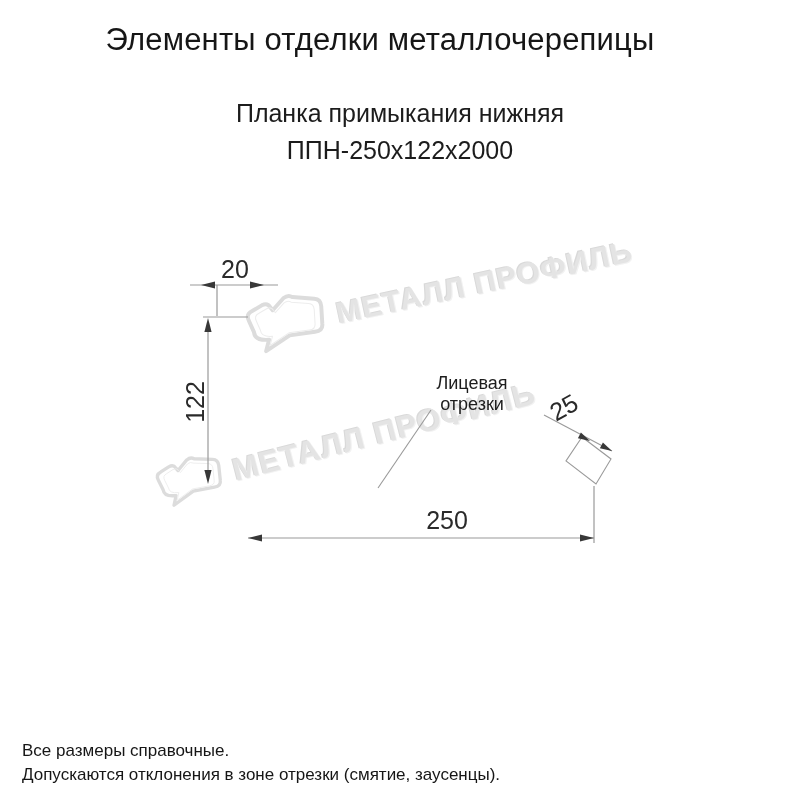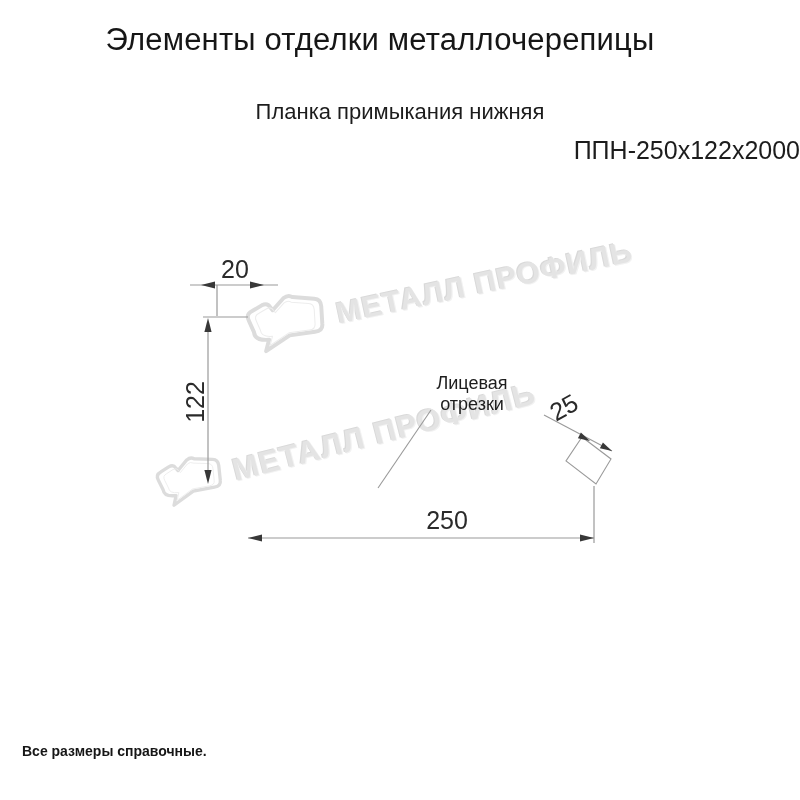--- a/index.html
+++ b/index.html
@@ -7,24 +7,24 @@
     position:relative;width:800px;height:800px;background:#ffffff;overflow:hidden;
     font-family:"Liberation Sans",sans-serif;color:#1f1f1f;
   }
   .abs{position:absolute;}
   .page-title{
     left:0;top:22px;width:720px;text-align:center;
     font-size:31px;letter-spacing:0.2px;color:#161616;padding-left:20px;
   }
   .product-name{
     left:0;top:99px;width:800px;text-align:center;
-    font-size:22px;color:#1c1c1c;
+    font-size:25px;color:#1c1c1c;
   }
   .product-code{
-    left:0;top:136px;width:800px;text-align:right;
+    left:0;top:136px;width:800px;text-align:center;
     font-size:25px;color:#1c1c1c;
   }
   
   .wm{display:flex;align-items:center;gap:8px;z-index:1;}
   .wm-text{
     font-size:30px;font-weight:bold;letter-spacing:1px;white-space:nowrap;
     color:#e4e4e4;
     text-shadow:1px 1px 0 #f2f2f2,-1px -1px 0 #d9d9d9;
   }
   .wm1{left:242px;top:303px;transform:rotate(-12deg);transform-origin:0 28px;}
@@ -37,21 +37,21 @@
     z-index:3;font-size:25px;color:#2a2a2a;text-align:center;
   }
   .dim-20{left:216px;top:255px;width:38px;}
   .dim-122{left:168px;top:389px;width:54px;height:26px;line-height:26px;transform:rotate(-90deg);}
   .dim-250{left:419px;top:506px;width:56px;}
   .dim-25{left:543px;top:393px;width:42px;transform:rotate(-29deg);}
   .face-label{
     z-index:3;left:436px;top:373px;width:72px;text-align:center;
     font-size:18px;line-height:21px;color:#1d1d1d;
   }
-  .notes{z-index:3;left:22px;top:739px;font-size:14px;line-height:24px;color:#161616;font-weight:bold;}
+  .notes{z-index:3;left:22px;top:739px;font-size:17px;line-height:24px;color:#161616;}
 </style>
 </head>
 <body>
 
 <div class="page">
 
   <div class="abs page-title">Элементы отделки металлочерепицы</div>
   <div class="abs product-name">Планка примыкания нижняя</div>
   <div class="abs product-code">ППН-250х122х2000</div>
 
@@ -113,15 +113,16 @@
   <div class="abs dim-label dim-250">250</div>
   <div class="abs dim-label dim-25">25</div>
 
   <div class="abs face-label">
     <div>Лицевая</div>
     <div>отрезки</div>
   </div>
 
   <div class="abs notes">
     <div>Все размеры справочные.</div>
+    <div>Допускаются отклонения в зоне отрезки (смятие, заусенцы).</div>
   </div>
 
 </div>
 
 </body></html>

